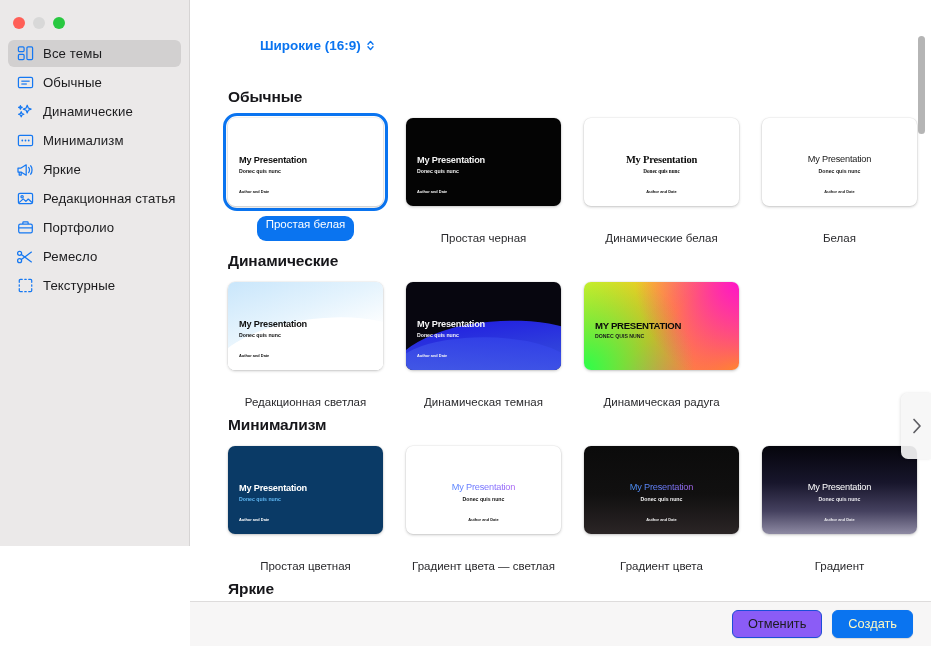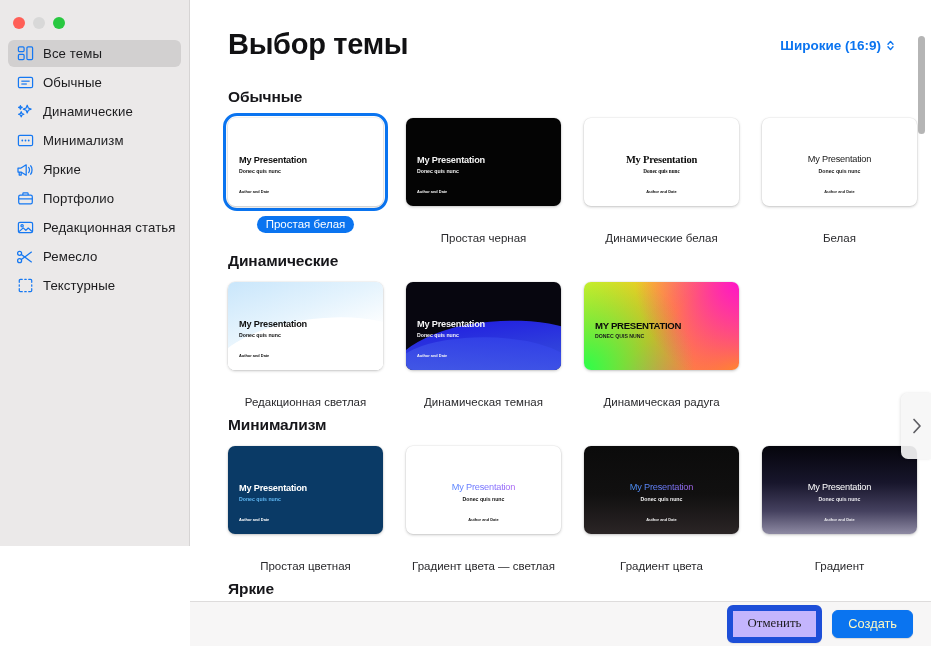--- a/index.html
+++ b/index.html
@@ -207,21 +207,21 @@
     color: #2a2a2d;
     margin-top: 26px;
     text-align: center;
     white-space: nowrap;
     letter-spacing: 0px;
   }
   .theme-name.pill {
     background: #0a74f0;
     color: #ffffff;
     border-radius: 9px;
-    padding: 2px 9px 3px 9px;
+    padding: 2px 9px 11px 9px;
     margin-top: 10px;
   }
 
   
   .th-white   { background: #ffffff; }
   .th-white .tt, .th-white .ts, .th-white .ta { color: #111; }
 
   .th-black   { background: #040404; }
   .th-black .tt, .th-black .ts, .th-black .ta { color: #f2f2f2; }
 
@@ -354,25 +354,24 @@
     z-index: 10;
   }
   .btn {
     font-size: 12.8px;
     border-radius: 6px;
     padding: 4px 15px 5px 15px;
     cursor: default;
     line-height: 1.35;
   }
   .btn-cancel {
-    background: #c4b5fd;
+    background: #8b5cf6;
     color: #1b1b1d;
-    border: 6px solid #1d4ed8;
+    border: 1px solid #1d4ed8;
     box-shadow: 0 0.5px 1px rgba(0,0,0,0.07);
-    font-family: Liberation Serif, serif;
   }
   .btn-create {
     background: #0a74f0;
     color: #fef9c3;
     border: 1px solid #0a74f0;
     box-shadow: 0 0.5px 1px rgba(0,0,0,0.12);
   }
 </style>
 </head>
 <body>
@@ -442,37 +441,37 @@
             <path d="M12.6 6.4 C13.8 7.6 13.8 10.4 12.6 11.6" stroke-linecap="round"></path>
             <path d="M14.6 4.8 C16.5 6.8 16.5 11.2 14.6 13.2" stroke-linecap="round"></path>
           </svg>
         </span>
         <span class="slabel">Яркие</span>
       </div>
 
       <div class="side-item">
         <span class="sicon">
           <svg width="17" height="17" viewBox="0 0 18 18" fill="none" stroke="#1578f2" stroke-width="1.3" stroke-linejoin="round">
+            <rect x="1.5" y="3.5" width="15" height="11" rx="1.6"></rect>
+            <circle cx="5.4" cy="7.2" r="1.25"></circle>
+            <path d="M2.2 13.4 L6.6 9.4 L9.4 12.0 L11.9 9.6 L15.9 13.3"></path>
+          </svg>
+        </span>
+        <span class="slabel">Редакционная статья</span>
+      </div>
+
+      <div class="side-item">
+        <span class="sicon">
+          <svg width="17" height="17" viewBox="0 0 18 18" fill="none" stroke="#1578f2" stroke-width="1.3" stroke-linejoin="round">
             <rect x="1.8" y="5.4" width="14.4" height="9.4" rx="1.7"></rect>
             <path d="M6.2 5.4 L6.2 3.9 C6.2 3.4 6.5 3.1 7.0 3.1 L11.0 3.1 C11.5 3.1 11.8 3.4 11.8 3.9 L11.8 5.4"></path>
             <line x1="1.8" y1="9.4" x2="16.2" y2="9.4"></line>
           </svg>
         </span>
         <span class="slabel">Портфолио</span>
-      </div>
-
-      <div class="side-item">
-        <span class="sicon">
-          <svg width="17" height="17" viewBox="0 0 18 18" fill="none" stroke="#1578f2" stroke-width="1.3" stroke-linejoin="round">
-            <rect x="1.5" y="3.5" width="15" height="11" rx="1.6"></rect>
-            <circle cx="5.4" cy="7.2" r="1.25"></circle>
-            <path d="M2.2 13.4 L6.6 9.4 L9.4 12.0 L11.9 9.6 L15.9 13.3"></path>
-          </svg>
-        </span>
-        <span class="slabel">Редакционная статья</span>
       </div>
 
       <div class="side-item">
         <span class="sicon">
           <svg width="18" height="18" viewBox="0 0 18 18" fill="none" stroke="#1578f2" stroke-width="1.25" stroke-linecap="round">
             <circle cx="3.6" cy="12.7" r="2.0"></circle>
             <circle cx="3.6" cy="5.3" r="2.0"></circle>
             <line x1="5.3" y1="11.6" x2="15.4" y2="4.1"></line>
             <line x1="5.3" y1="6.4" x2="15.4" y2="13.9"></line>
           </svg>
@@ -495,21 +494,20 @@
         </span>
         <span class="slabel">Текстурные</span>
       </div>
 
     </div>
   </div>
 
   <div class="main">
 
     <div class="main-header">
-      <div class="page-title">Выбор темы</div>
       <div class="aspect-select">
         <span>Широкие (16:9)</span>
         <span class="aspect-chev">
           <svg width="9" height="13" viewBox="0 0 9 13" fill="none" stroke="#0a74f0" stroke-width="1.4" stroke-linecap="round" stroke-linejoin="round">
             <path d="M2 5.2 L4.5 2.4 L7 5.2"></path>
             <path d="M2 7.8 L4.5 10.6 L7 7.8"></path>
           </svg>
         </span>
       </div>
     </div>

